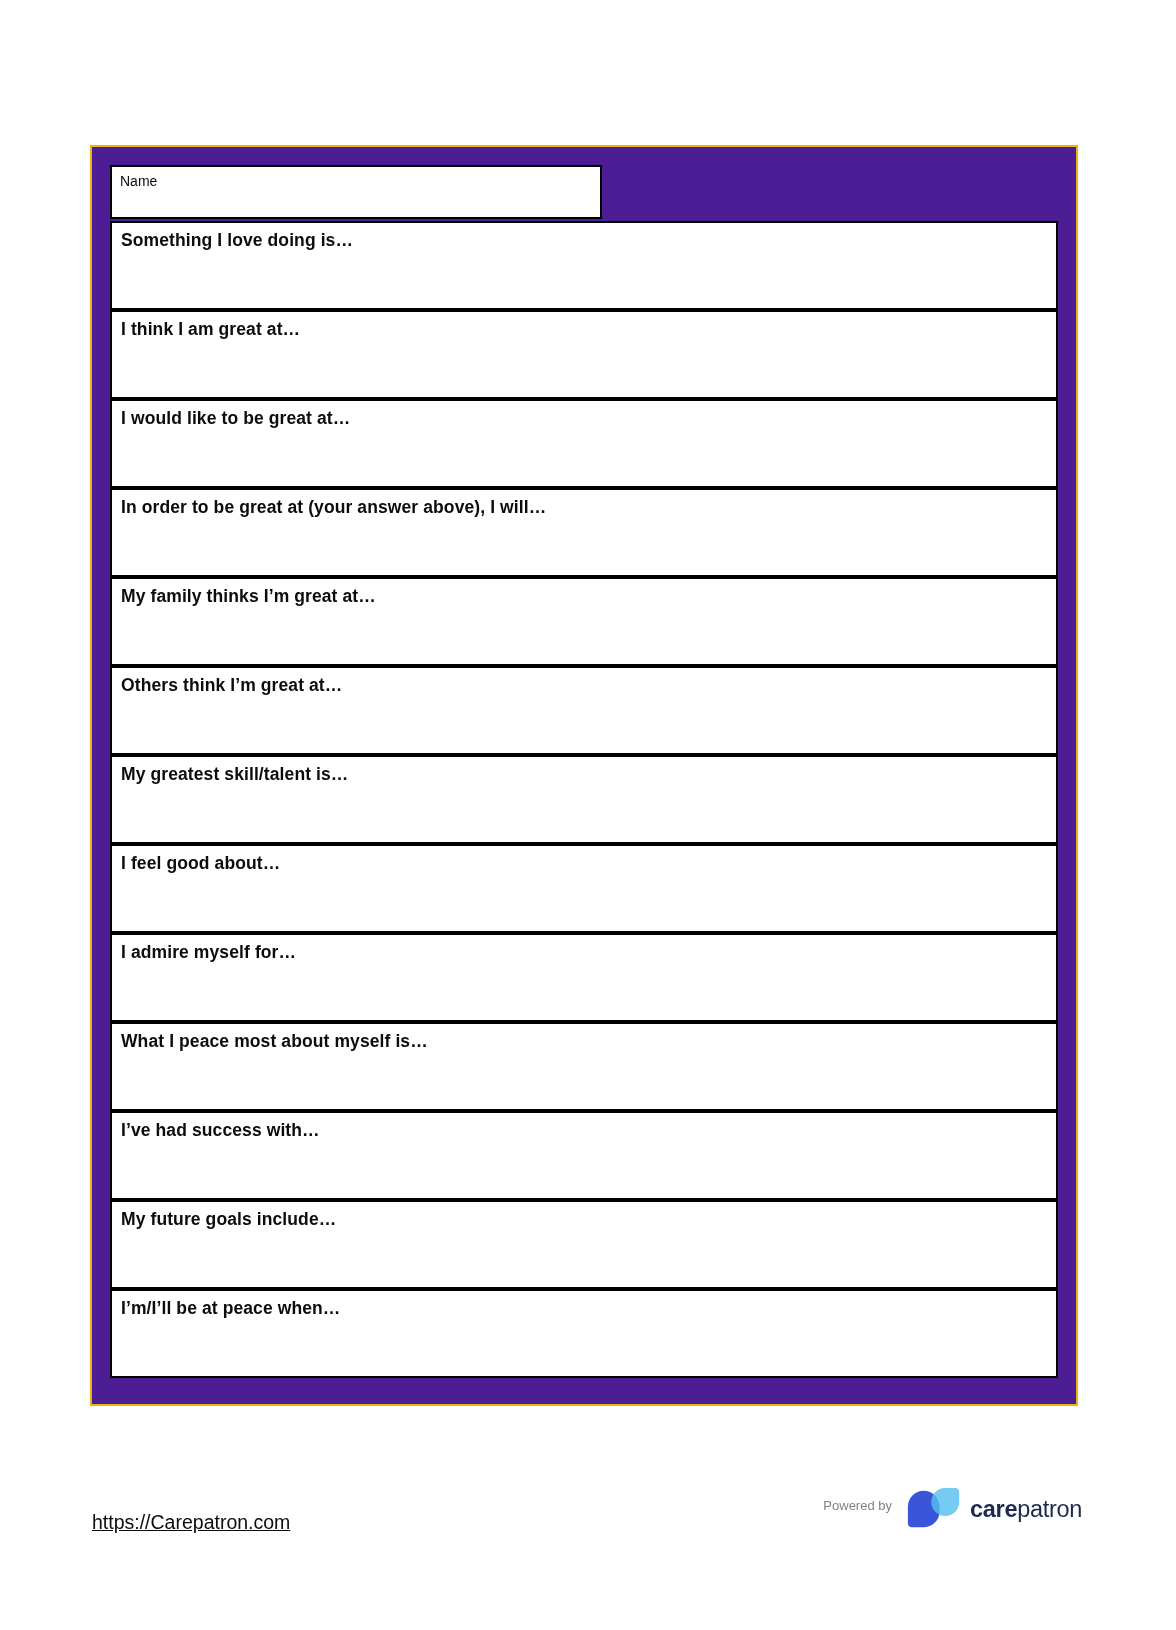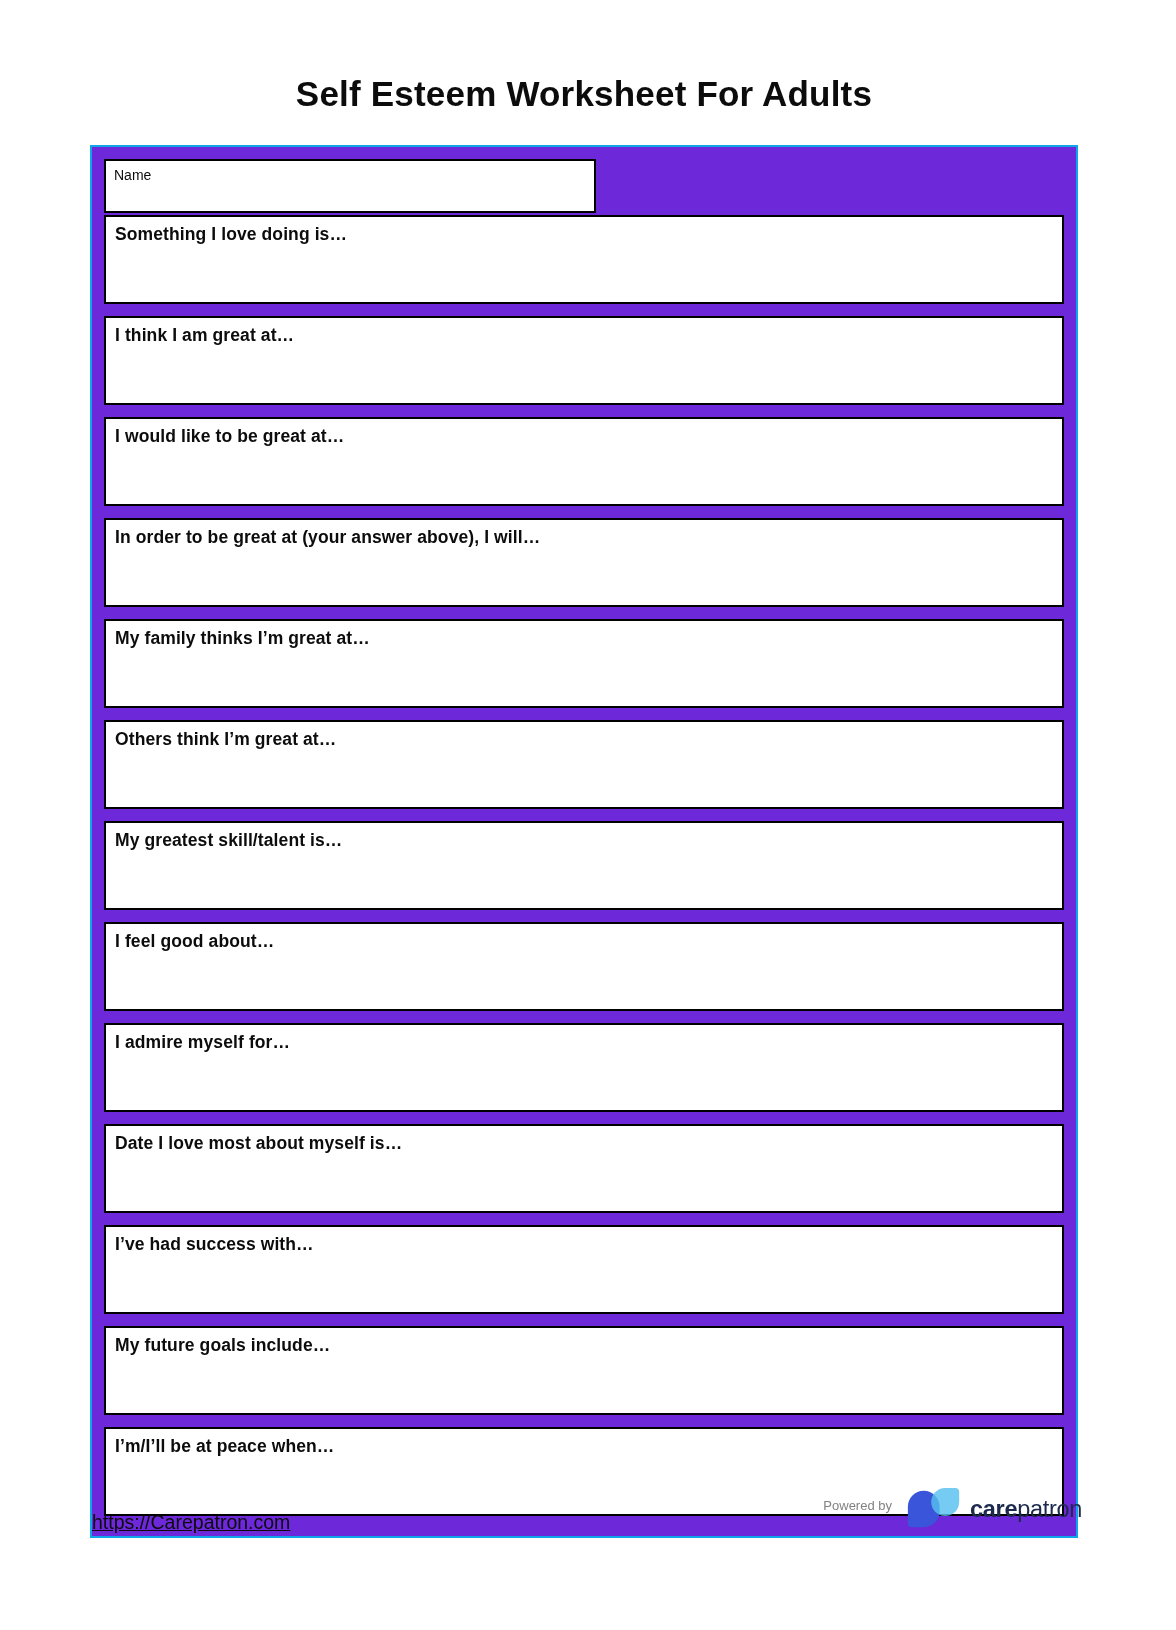--- a/index.html
+++ b/index.html
@@ -13,39 +13,39 @@
     overflow:hidden;
   }
   .title {
     position:absolute; top:74px; left:90px; width:988px;
     text-align:center;
     font-size:35px; font-weight:700; letter-spacing:0.2px;
     color:#0c0c0c;
   }
   .sheet {
     position:absolute; left:90px; top:145px; width:988px;
-    border:2px solid #0ea5e9;
-    padding:12px;
-    background:#6d28d9;
+    border:2px solid #eab308;
+    padding:18px;
+    background:#4c1d95;
   }
   .hrow { display:flex; gap:2px; margin-bottom:2px; }
   .hcell {
     border:2px solid #000;
     height:54px;
     padding:6px 8px;
     font-size:14px; font-weight:400;
     background:#fff;
     cursor:text;
   }
   .hcell.name { width:492px; }
   .hcell.date { flex:1; }
   .prow {
     border:2px solid #000;
     height:89px;
-    margin-bottom:12px;
+    margin-bottom:0;
     padding:7px 9px;
     background:#fff;
     cursor:text;
   }
   .prow:last-child { margin-bottom:8px; }
   .prompt-label {
     font-size:17.5px; font-weight:700; color:#0c0c0c;
     letter-spacing:0.1px;
   }
   .footer-link {
@@ -66,21 +66,20 @@
   .wordmark {
     font-size:23.5px; letter-spacing:-0.3px; font-weight:400;
   }
   .wordmark b { font-weight:700; }
 </style>
 </head>
 <body>
 
 <div class="page">
 
-  <h1 class="title">Self Esteem Worksheet For Adults</h1>
 
   <div class="sheet">
 
     <div class="hrow">
       <div class="hcell name">
         <span>Name</span>
         <span></span>
       </div>
     </div>
 
@@ -105,21 +104,21 @@
     <div class="prow">
       <div class="prompt-label">My greatest skill/talent is…</div>
     </div>
     <div class="prow">
       <div class="prompt-label">I feel good about…</div>
     </div>
     <div class="prow">
       <div class="prompt-label">I admire myself for…</div>
     </div>
     <div class="prow">
-      <div class="prompt-label">Date I love most about myself is…</div>
+      <div class="prompt-label">What I peace most about myself is…</div>
     </div>
     <div class="prow">
       <div class="prompt-label">I’ve had success with…</div>
     </div>
     <div class="prow">
       <div class="prompt-label">My future goals include…</div>
     </div>
     <div class="prow">
       <div class="prompt-label">I’m/I’ll be at peace when…</div>
     </div>

